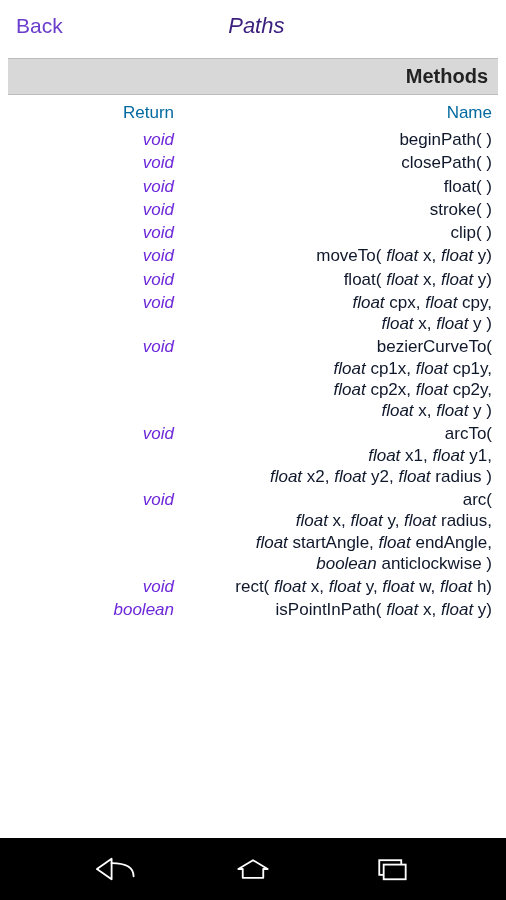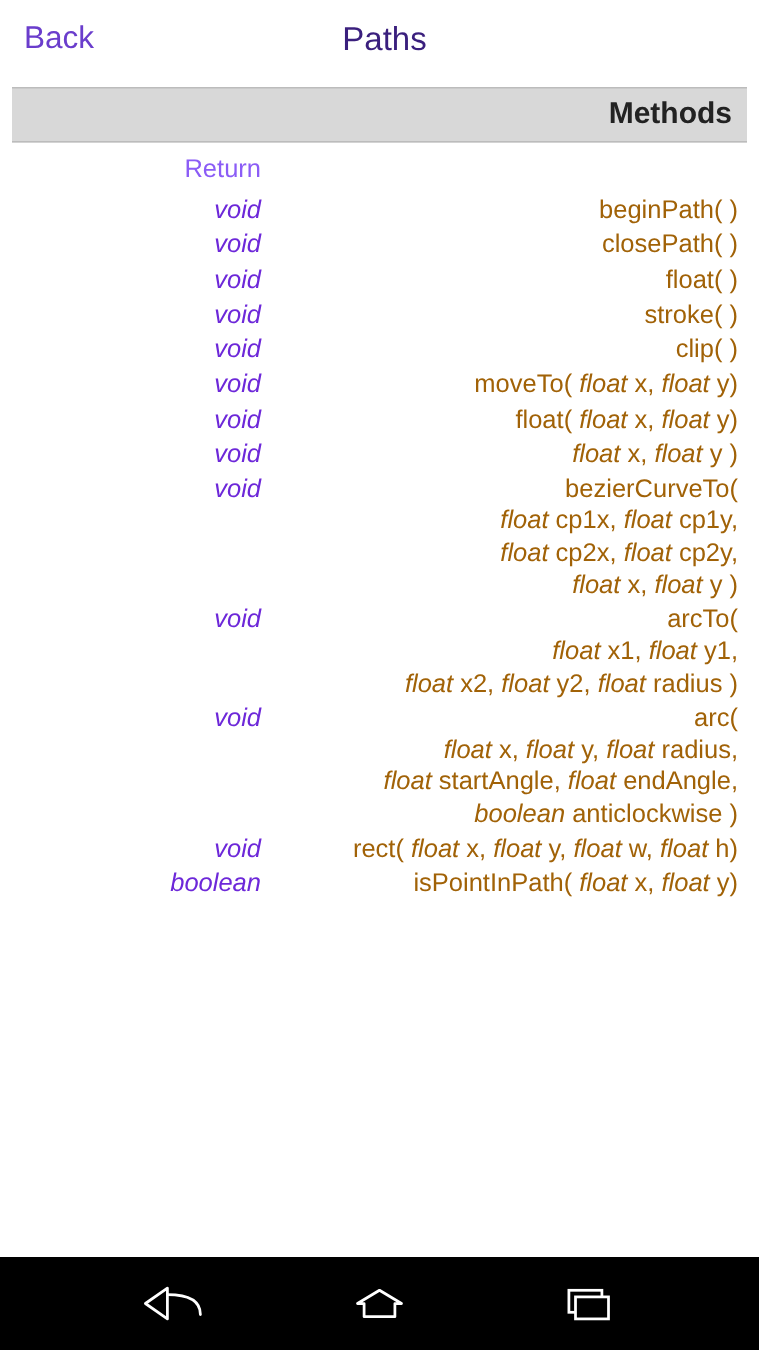--- a/index.html
+++ b/index.html
@@ -1,29 +1,29 @@
 <!DOCTYPE html>
 <html><head>
 <meta charset="utf-8">
 <style>
   * { box-sizing: border-box; margin: 0; padding: 0; }
   html, body { width: 506px; height: 900px; background: #fff; font-family: "Trebuchet MS", "Lucida Grande", Verdana, sans-serif; overflow: hidden; }
   .topbar { display: flex; align-items: center; height: 52px; padding: 4px 16px; background: #fff; }
   .back { color: #6a3dcc; font-size: 21px; cursor: pointer; }
   .title-wrap { flex: 1; text-align: center; margin-left:-40px; }
-  .title-wrap .title { color: #3a1f7d; font-size: 22px; }
+  .title-wrap .title { color: #3a1f7d; font-size: 22px; font-style: italic; }
   .content { padding: 6px 8px 0 8px; text-align: right; }
   .section-header { background: #d8d8d8; border-top: 1px solid #bcbcbc; border-bottom: 1px solid #bcbcbc; padding: 6px 10px; font-size: 20px; font-weight: bold; color: #222; }
   .table { width: 100%; padding: 8px 6px; }
-  .col-header { display: flex; color: #8b5cf6; font-size: 17px; margin-bottom: 6px; }
+  .col-header { display: flex; color: #0369a1; font-size: 17px; margin-bottom: 6px; }
   .col-header .ret { width: 160px; padding-left: 4px; }
   .col-header .name { flex: 1; }
   .row { display: flex; align-items: flex-start; margin-bottom: 2px; line-height: 1.25; }
   .row .ret { width: 160px; padding-left: 4px; font-style: italic; color: #6d28d9; font-size: 17px; }
-  .row .name { flex: 1; font-size: 17px; color: #a16207; }
+  .row .name { flex: 1; font-size: 17px; color: #0f172a; }
   .name .kw { font-style: italic; }
   .name .plain { font-style: normal; }
   .indent { display: block; padding-left: 22px; }
   .navbar { position: absolute; bottom: 0; left: 0; right: 0; height: 62px; background: #000; display: flex; justify-content: space-evenly; align-items: center; }
   .navbar svg { width: 44px; height: 30px; }
   .navbtn { display:flex; align-items:center; justify-content:center; }
 </style>
 </head>
 <body>
 
@@ -32,20 +32,21 @@
   <div class="title-wrap">
     <span class="title">Paths</span>
   </div>
 </div>
 
 <div class="content">
   <div class="section-header">Methods</div>
   <div class="table">
     <div class="col-header">
       <div class="ret">Return</div>
+      <div class="name">Name</div>
     </div>
     <div id="rows">
         <div class="row">
           <div class="ret">void</div>
           <div class="name"><span><span class="plain">beginPath( )</span></span></div>
         </div>
         <div class="row">
           <div class="ret">void</div>
           <div class="name"><span><span class="plain">closePath( )</span></span></div>
         </div>
@@ -64,21 +65,21 @@
         <div class="row">
           <div class="ret">void</div>
           <div class="name"><span><span class="plain">moveTo( </span><span class="kw">float </span><span class="plain">x, </span><span class="kw">float </span><span class="plain">y)</span></span></div>
         </div>
         <div class="row">
           <div class="ret">void</div>
           <div class="name"><span><span class="plain">float( </span><span class="kw">float </span><span class="plain">x, </span><span class="kw">float </span><span class="plain">y)</span></span></div>
         </div>
         <div class="row">
           <div class="ret">void</div>
-          <div class="name"><span class="indent"><span class="kw">float </span><span class="plain">x, </span><span class="kw">float </span><span class="plain">y )</span></span></div>
+          <div class="name"><span class="indent"><span class="kw">float </span><span class="plain">cpx, </span><span class="kw">float </span><span class="plain">cpy,</span></span><span class="indent"><span class="kw">float </span><span class="plain">x, </span><span class="kw">float </span><span class="plain">y )</span></span></div>
         </div>
         <div class="row">
           <div class="ret">void</div>
           <div class="name"><span><span class="plain">bezierCurveTo(</span></span><span class="indent"><span class="kw">float </span><span class="plain">cp1x, </span><span class="kw">float </span><span class="plain">cp1y,</span></span><span class="indent"><span class="kw">float </span><span class="plain">cp2x, </span><span class="kw">float </span><span class="plain">cp2y,</span></span><span class="indent"><span class="kw">float </span><span class="plain">x, </span><span class="kw">float </span><span class="plain">y )</span></span></div>
         </div>
         <div class="row">
           <div class="ret">void</div>
           <div class="name"><span><span class="plain">arcTo(</span></span><span class="indent"><span class="kw">float </span><span class="plain">x1, </span><span class="kw">float </span><span class="plain">y1,</span></span><span class="indent"><span class="kw">float </span><span class="plain">x2, </span><span class="kw">float </span><span class="plain">y2, </span><span class="kw">float </span><span class="plain">radius )</span></span></div>
         </div>
         <div class="row">

